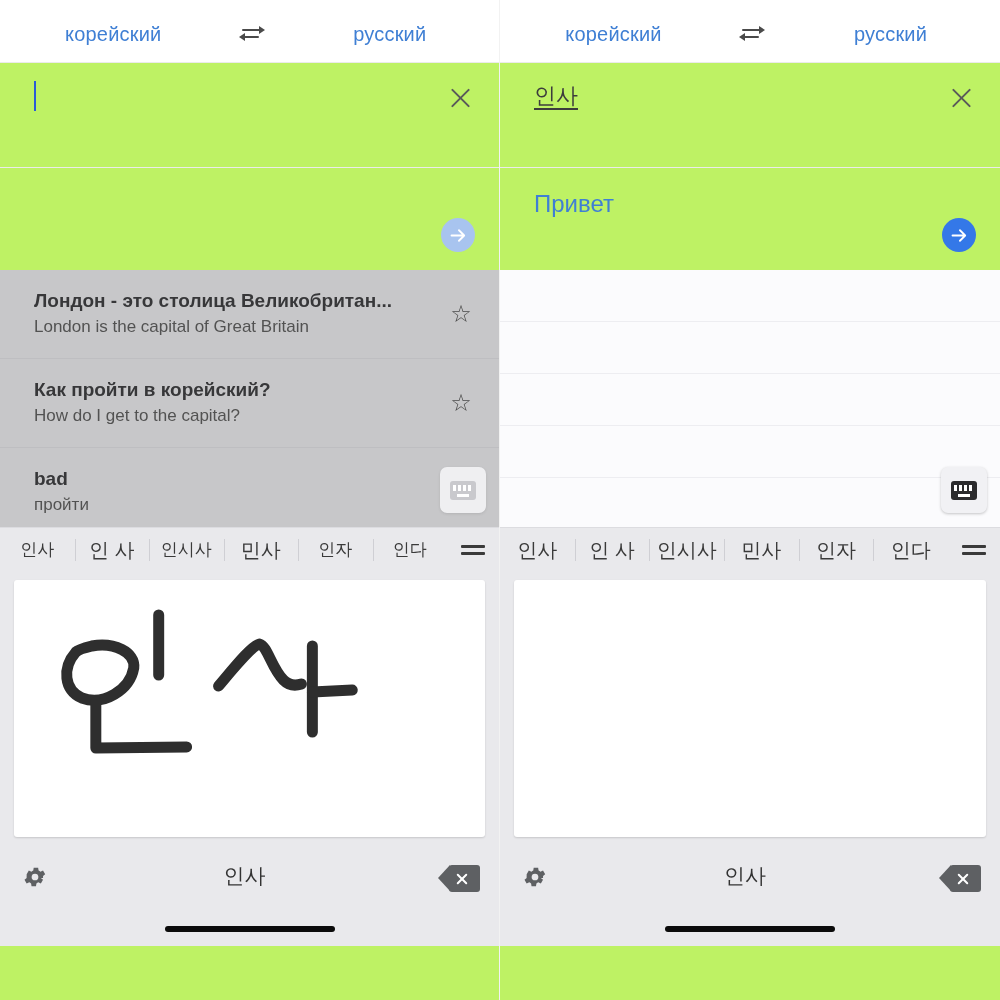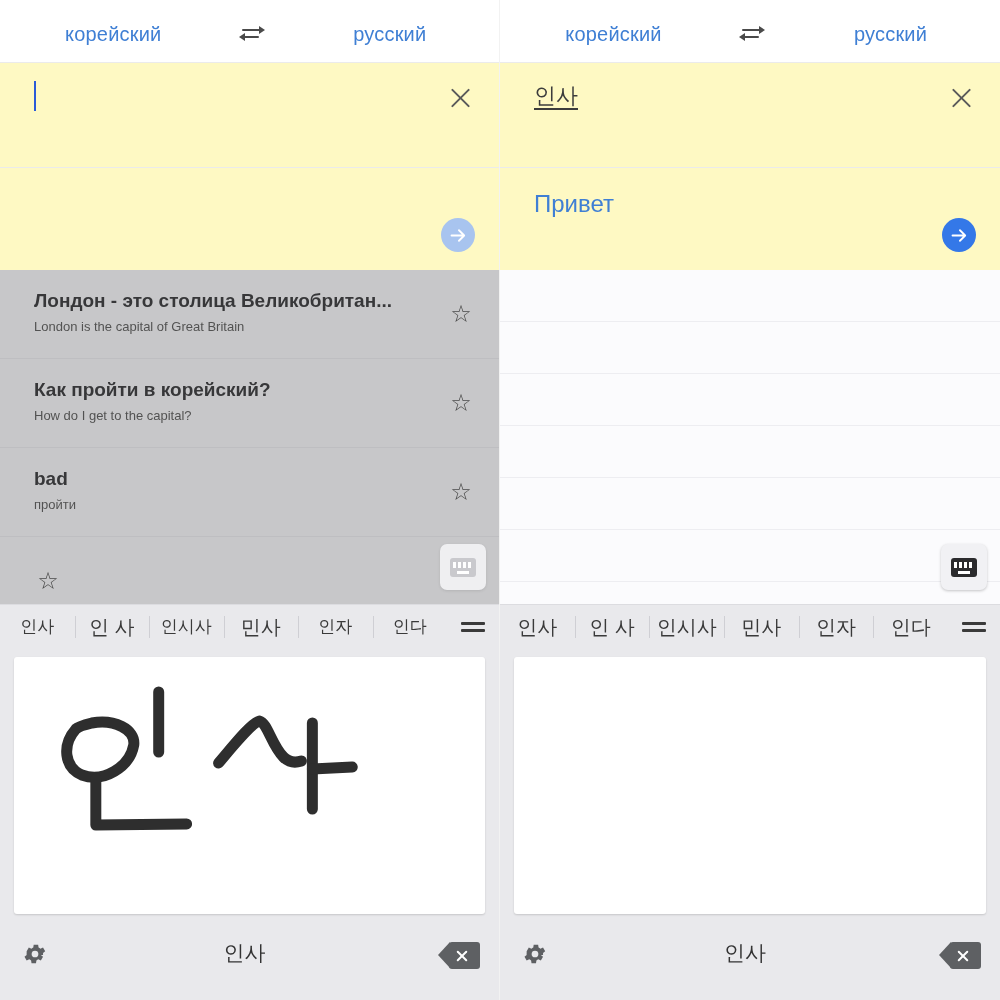--- a/index.html
+++ b/index.html
@@ -3,21 +3,21 @@
 <meta charset="utf-8">
 <style>
   * { box-sizing: border-box; margin: 0; padding: 0; }
   html, body {
     width: 1000px; height: 1000px;
     background: #ffffff;
     font-family: "Liberation Sans", "DejaVu Sans", sans-serif;
     overflow: hidden;
   }
   .screens { display: flex; width: 1000px; height: 1000px; }
-  .panel { width: 500px; height: 1000px; position: relative; background: #fef9c3; overflow: hidden; }
+  .panel { width: 500px; height: 1000px; position: relative; background: #bef264; overflow: hidden; }
   .panel.left { border-right: 1px solid #f2f2f2; }
 
   
   .langbar {
     height: 62px; display: flex; align-items: center;
     padding: 6px 0 0 0; background: #fff;
   }
   .lang {
     flex: 1; text-align: center; color: #3f7fd4;
     font-size: 20px; letter-spacing: .2px;
@@ -64,32 +64,32 @@
   .go {
     position: absolute; right: 24px; bottom: 18px;
     width: 34px; height: 34px; border-radius: 50%;
     display: flex; align-items: center; justify-content: center;
   }
   .go.enabled { background: #3478e8; }
   .go.disabled { background: #a8c4ef; }
   .go svg { display: block; }
 
   
-  .history { position: relative; height: 334px; background: #fbfbfd; overflow: hidden; }
+  .history { position: relative; height: 257px; background: #fbfbfd; overflow: hidden; }
   .hrow {
     height: 89px; padding: 18px 24px 0 34px;
     border-bottom: 1px solid #ededf1;
     display: flex; align-items: flex-start;
   }
   .hrow .txts { flex: 1; overflow: hidden; }
   .hrow .t1 {
     font-size: 19px; font-weight: bold; color: #202124; line-height: 26px;
     white-space: nowrap; overflow: hidden;
   }
-  .hrow .t2 { font-size: 13px; color: #4a4a4a; line-height: 25px; white-space: nowrap; }
+  .hrow .t2 { font-size: 17px; color: #4a4a4a; line-height: 25px; white-space: nowrap; }
   .star {
     width: 28px; flex: none; margin-top: 14px; text-align: center;
     font-size: 24px; color: #3c3c3c; line-height: 1;
   }
   
   .history.dimmed::after {
     content: ""; position: absolute; inset: 0;
     background: rgba(100,100,100,0.34); pointer-events: none;
   }
   .history.blank .hrow { height: 52px; padding: 0; border-bottom: 1px solid #ededf1; }

